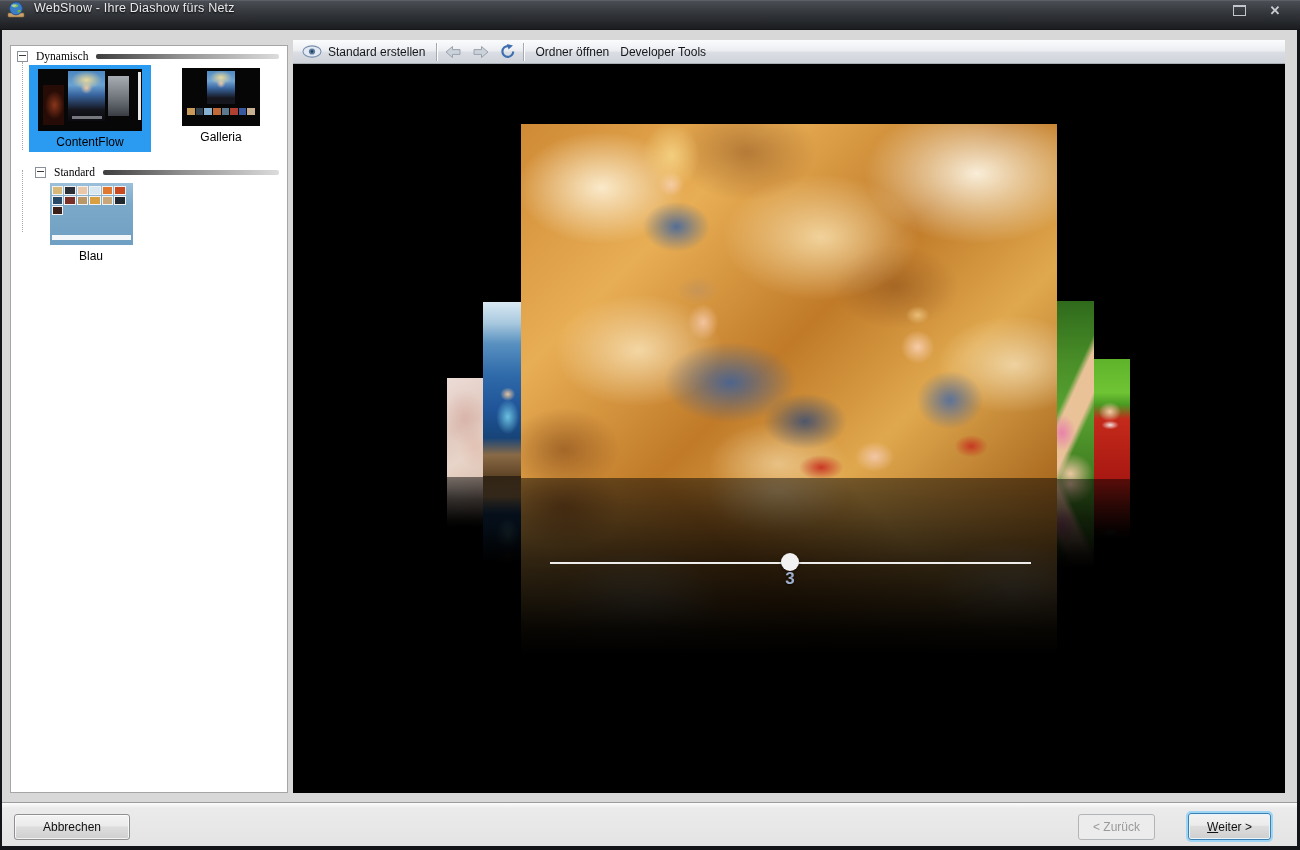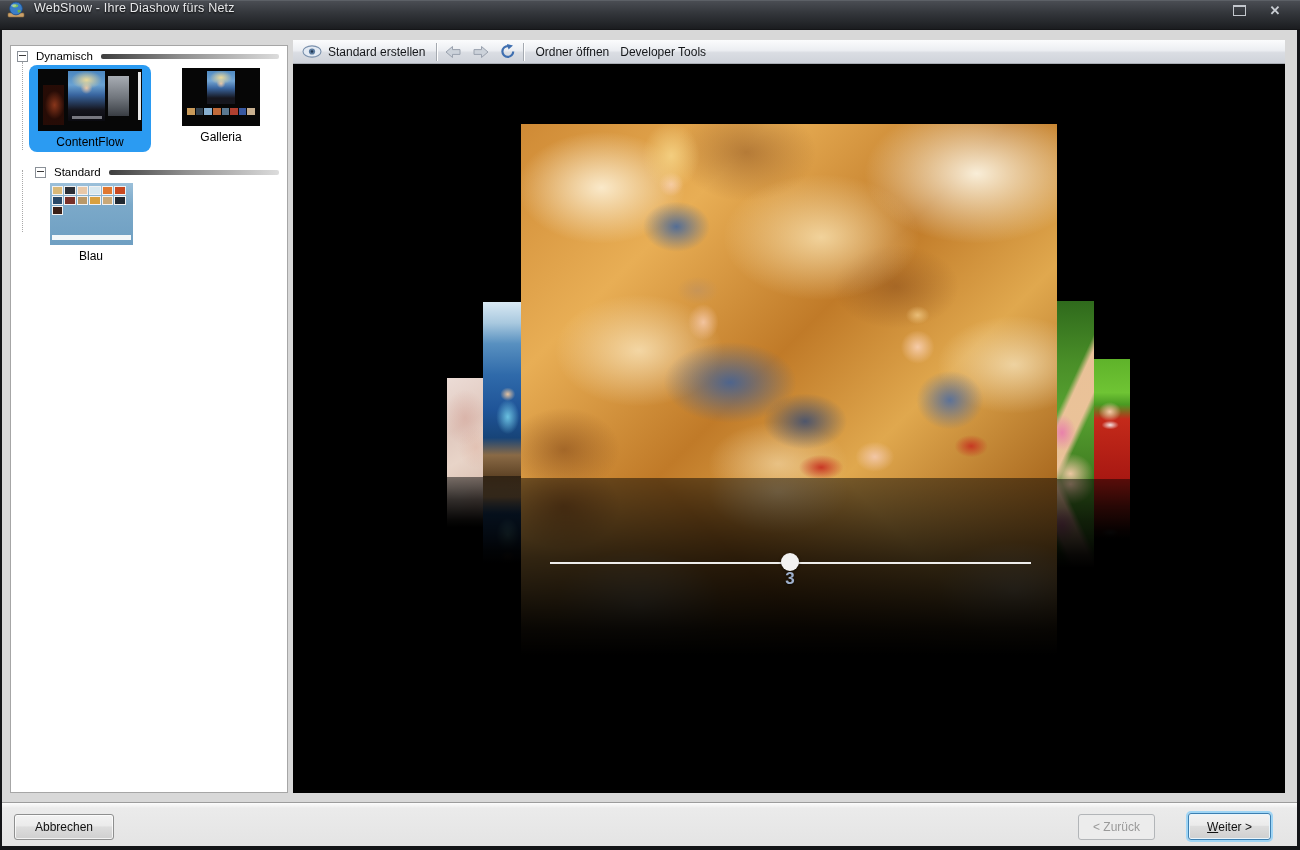--- a/index.html
+++ b/index.html
@@ -28,31 +28,31 @@
   .edge-left{left:0;top:30px;bottom:0;width:2px;}
   .edge-right{right:0;top:30px;bottom:0;width:3px;}
   .edge-bottom{left:0;right:0;bottom:0;height:4px;}
 
   
   .sidebar{
     position:absolute;left:10px;top:45px;width:278px;height:748px;
     background:#ffffff;border:1px solid #a6a6a6;box-sizing:border-box;
     z-index:10;overflow:hidden;
   }
-  .grp-header{display:flex;align-items:center;gap:6px;padding:4px 8px 1px 6px;}
+  .grp-header{display:flex;align-items:center;gap:6px;padding:4px 8px 1px 6px;font-family:Liberation Serif, serif;}
   .expander{
     width:9px;height:9px;border:1px solid #8a9097;background:#fff;
     position:relative;flex:0 0 auto;
   }
   .expander::after{content:"";position:absolute;left:1px;right:1px;top:3px;height:1px;background:#3a3a3a;}
   .grp-label{font-size:11.5px;color:#000;padding:0 2px;}
   .grp-rule{flex:1;height:5px;border-radius:2px;background:linear-gradient(90deg,#3e3e3e,#8f8f8f 45%,#dcdcdc 100%);}
   .tree-guide{position:absolute;width:0;border-left:1px dotted #a8a8a8;}
   .tiles-row{display:flex;align-items:flex-start;padding:2px 0 4px 18px;gap:22px;}
-  .tile{text-align:center;cursor:default;border-radius:8px;}
+  .tile{text-align:center;cursor:default;}
   .tile .tlabel{font-size:12px;color:#000;padding:2px 0 3px;}
   .tile-contentflow{width:122px;background:#2b9bf2;}
   .tile-contentflow .tlabel{color:#000;}
   .tile-galleria{width:96px;text-align:center;}
   .tile-blau{width:104px;margin-left:28px;}
 
   
   .thumb-cf{width:104px;height:62px;margin:4px auto 2px;background:#070707;position:relative;overflow:hidden;}
   .cf-left-fig{position:absolute;left:5px;top:16px;width:21px;height:40px;
     background:radial-gradient(13px 19px at 55% 50%,rgba(160,62,30,.85),rgba(40,12,6,.95) 75%);}
@@ -173,21 +173,21 @@
     border-top:1px solid #9c9c9c;box-sizing:border-box;
     background:linear-gradient(180deg,#fdfdfd 0%,#ebebeb 12%,#e4e4e4 100%);
   }
   .btn{
     position:absolute;height:26px;box-sizing:border-box;border:1px solid #8e8f8f;border-radius:3px;
     background:linear-gradient(180deg,#f3f3f3 0%,#ebebeb 45%,#dddddd 50%,#cfcfcf 100%);
     font-family:"Liberation Sans",sans-serif;font-size:12px;color:#111;
     display:flex;align-items:center;justify-content:center;
     box-shadow:inset 0 0 0 1px rgba(255,255,255,.75);cursor:default;
   }
-  .btn-cancel{left:14px;top:11px;width:100px;}
+  .btn-cancel{left:14px;top:11px;width:116px;}
   .btn-back{left:1078px;top:11px;width:77px;
     background:#ececec;border-color:#b2b5b8;color:#9a9a9a;box-shadow:none;}
   .btn-next{left:1188px;top:10px;width:83px;height:27px;
     border-color:#3c7fb1;
     box-shadow:0 0 0 2px #9fd5f5, inset 0 0 0 1px #e9f5fc;
   }
   .accel{text-decoration:underline;}
 
   svg{display:block;}
 </style>

